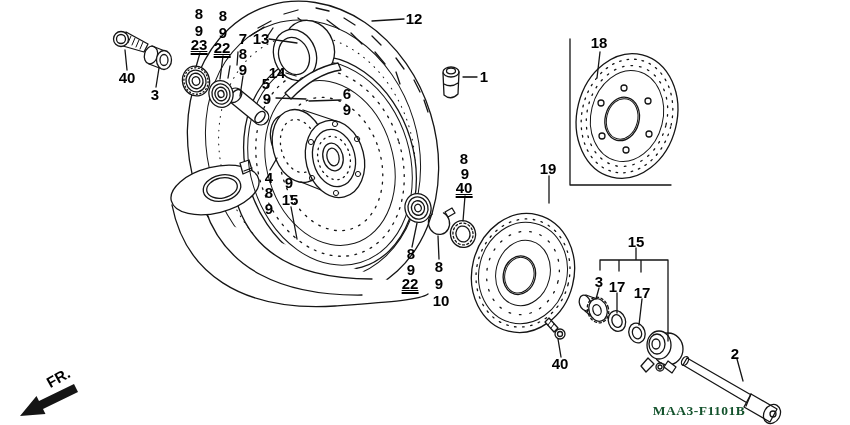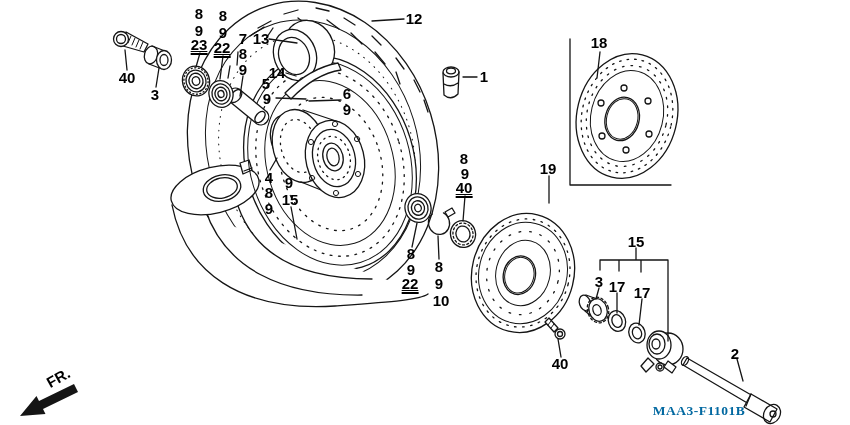--- a/index.html
+++ b/index.html
@@ -9,21 +9,21 @@
   svg *{stroke:#151515;fill:none;stroke-width:1.3;stroke-linecap:round;stroke-linejoin:round;}
   svg .w{fill:#ffffff;}
   svg .blk{fill:#151515;stroke:none;}
   svg .thin{stroke-width:1;}
   svg .ldr{stroke-width:1.2;}
   .lbl{position:absolute;transform:translate(-50%,-50%);font-weight:bold;font-size:15px;
        color:#000;line-height:1;white-space:nowrap;}
   .lbl.u{border-bottom:2px solid #000;padding-bottom:1px;text-decoration:underline;}
   .code{position:absolute;transform:translate(-50%,-50%);
         font-family:"Liberation Serif",serif;font-weight:bold;font-size:13.5px;
-        letter-spacing:.5px;color:#0369a1;white-space:nowrap;}
+        letter-spacing:.5px;color:#14532d;white-space:nowrap;}
   .fr{position:absolute;left:46px;top:369px;font-weight:bold;font-size:15px;color:#000;
       transform:rotate(-29deg);}
 </style>
 </head>
 <body>
 
 <div class="stage">
 
 <svg width="850" height="425" viewBox="0 0 850 425">
 

